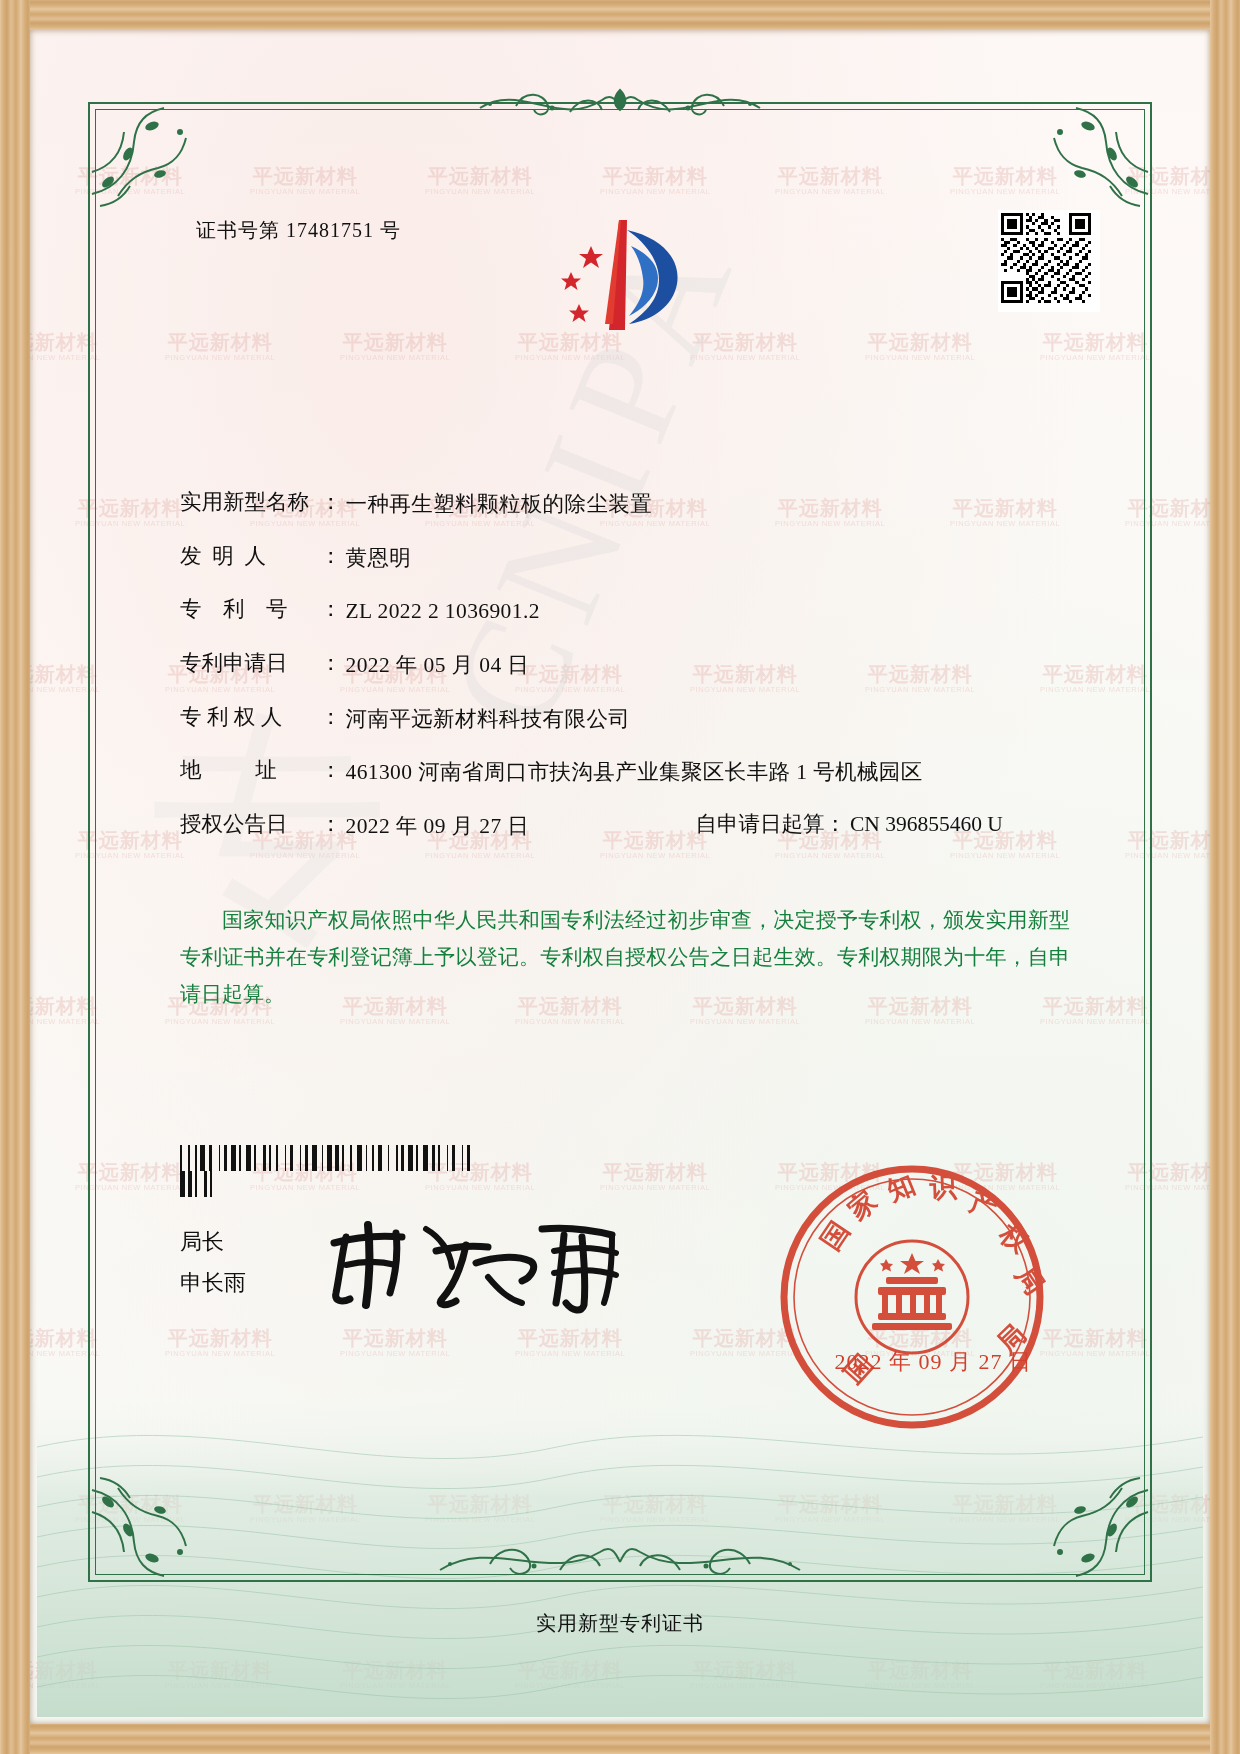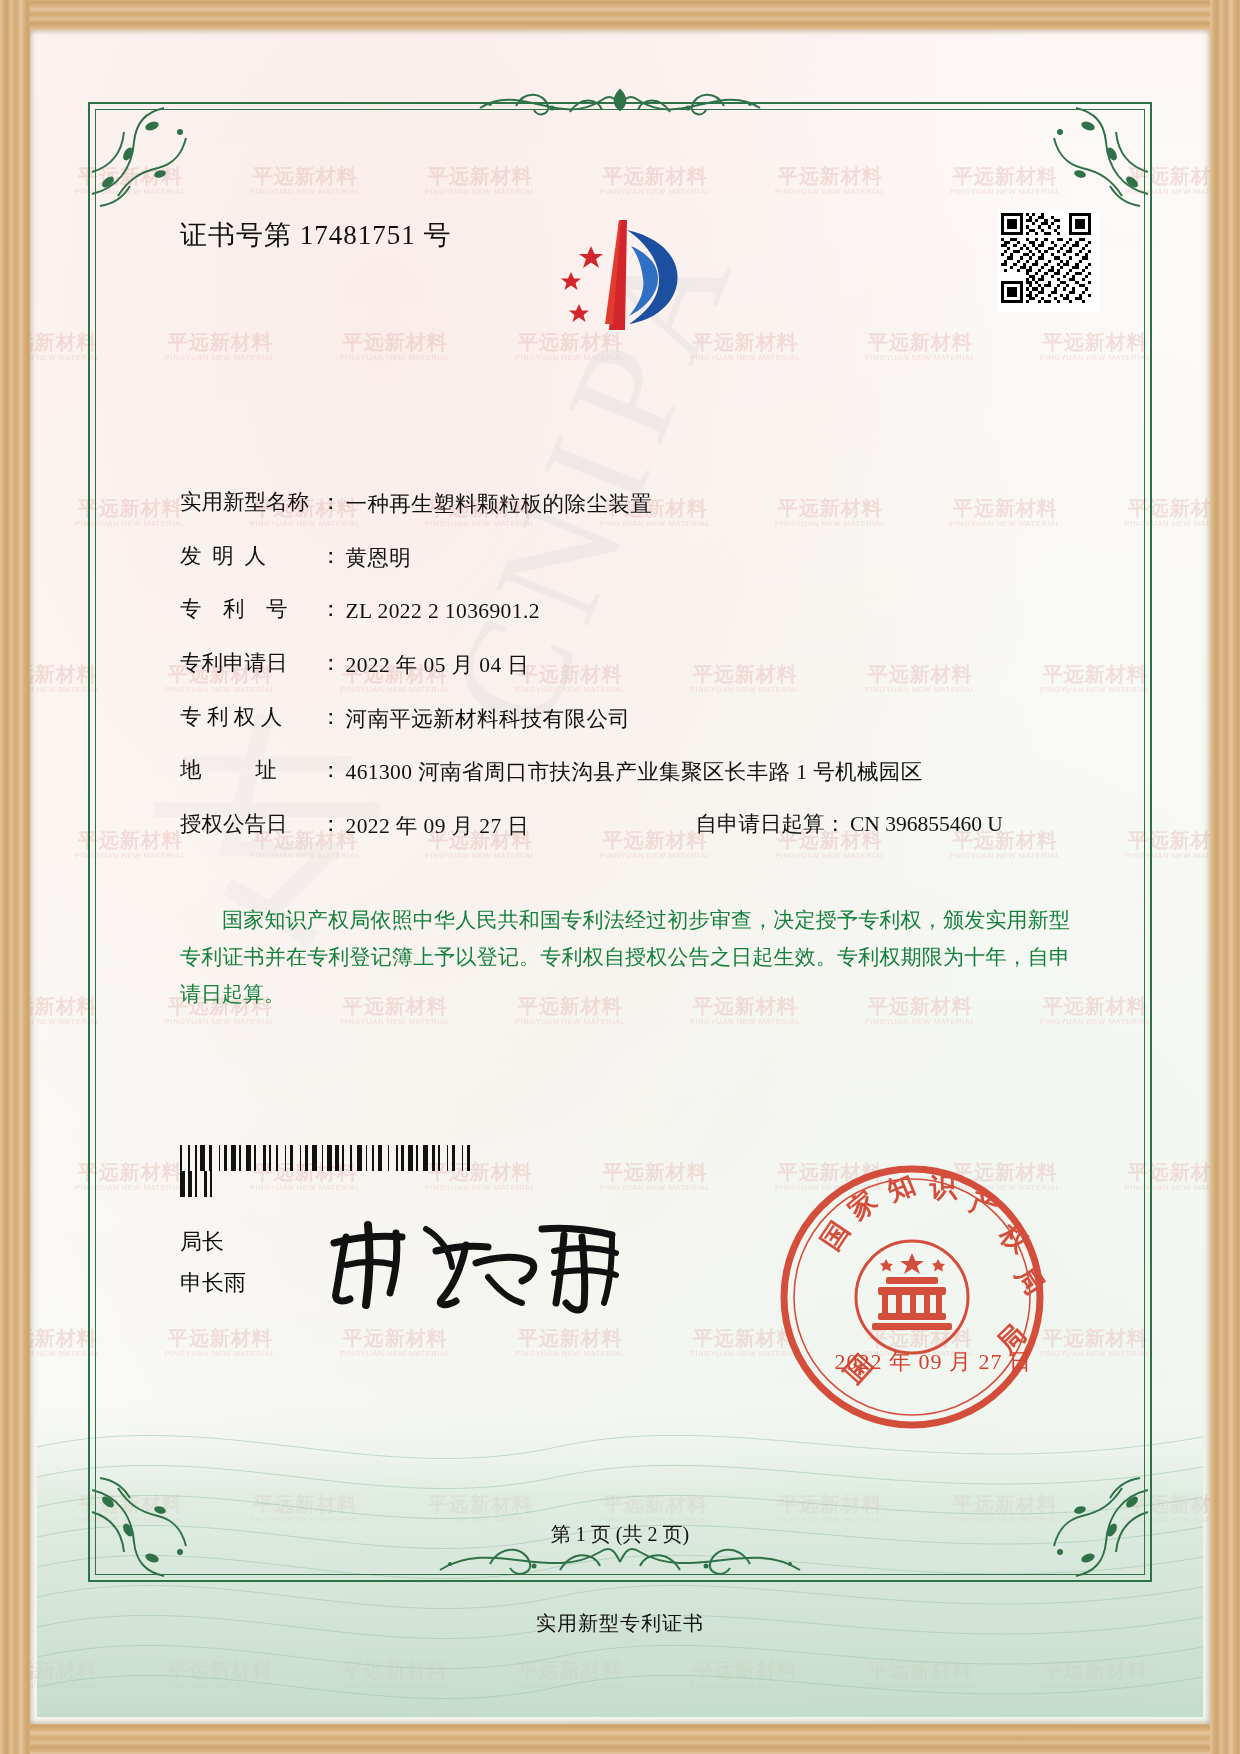--- a/index.html
+++ b/index.html
@@ -167,23 +167,23 @@
   
   .content {
     position: absolute;
     left: 58px;
     top: 72px;
     width: 1064px;
     height: 1480px;
   }
   .cert-no {
     position: absolute;
-    left: 92px;
+    left: 108px;
     top: 115px;
-    font-size: 27px;
+    font-size: 20px;
     color: #111;
     letter-spacing: 1px;
     font-family: "Liberation Serif", serif;
   }
   .logo {
     position: absolute;
     left: 50%;
     transform: translateX(-50%);
     top: 110px;
     width: 170px;
@@ -1100,19 +1100,18 @@
             <text transform="translate(226,80) rotate(38)">权</text>
             <text transform="translate(243,117) rotate(56)">局</text>
             <text transform="translate(70,210) rotate(42)">国</text>
             <text transform="translate(236,198) rotate(-44)">局</text>
           </g>
         </g>
       </svg>
     </div>
     <div class="seal-date">2022 年 09 月 27 日</div>
 
-    <div class="page-no">第 1 页 (共 2 页)</div>
   </div>
 
   <div class="footer-note">实用新型专利证书</div>
 </div>
 
 <div class="frame-inner-shadow"></div>
 
 </body></html>

